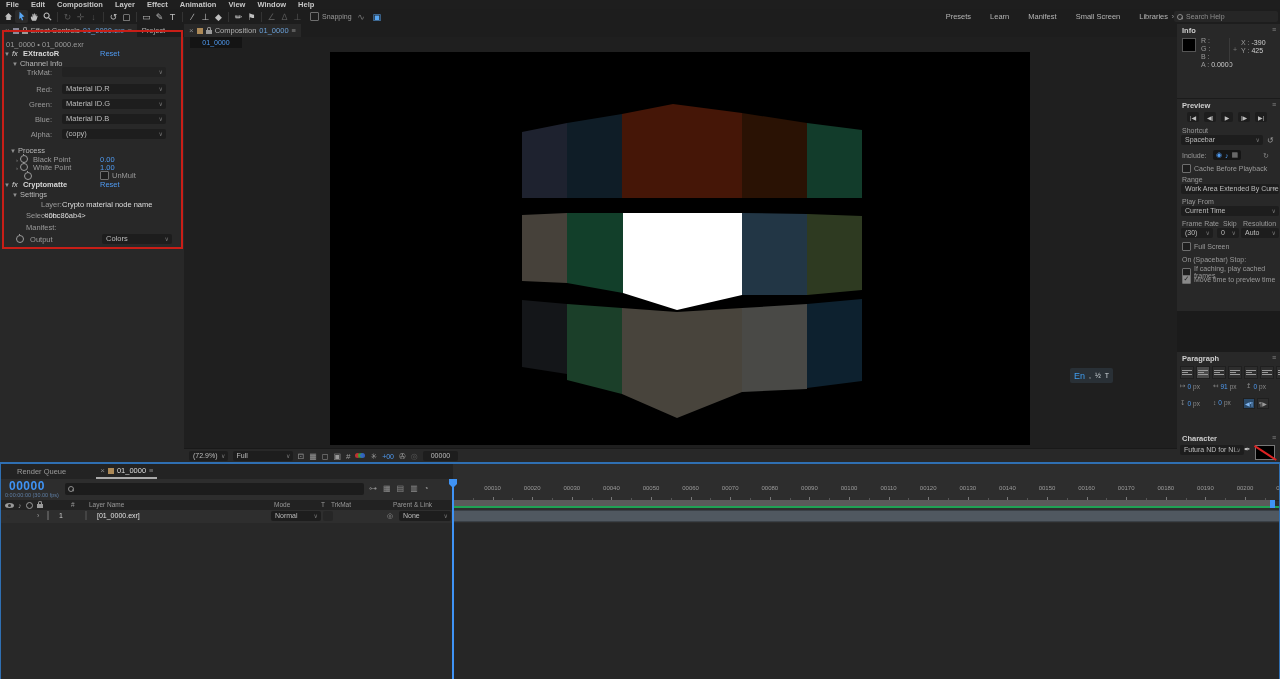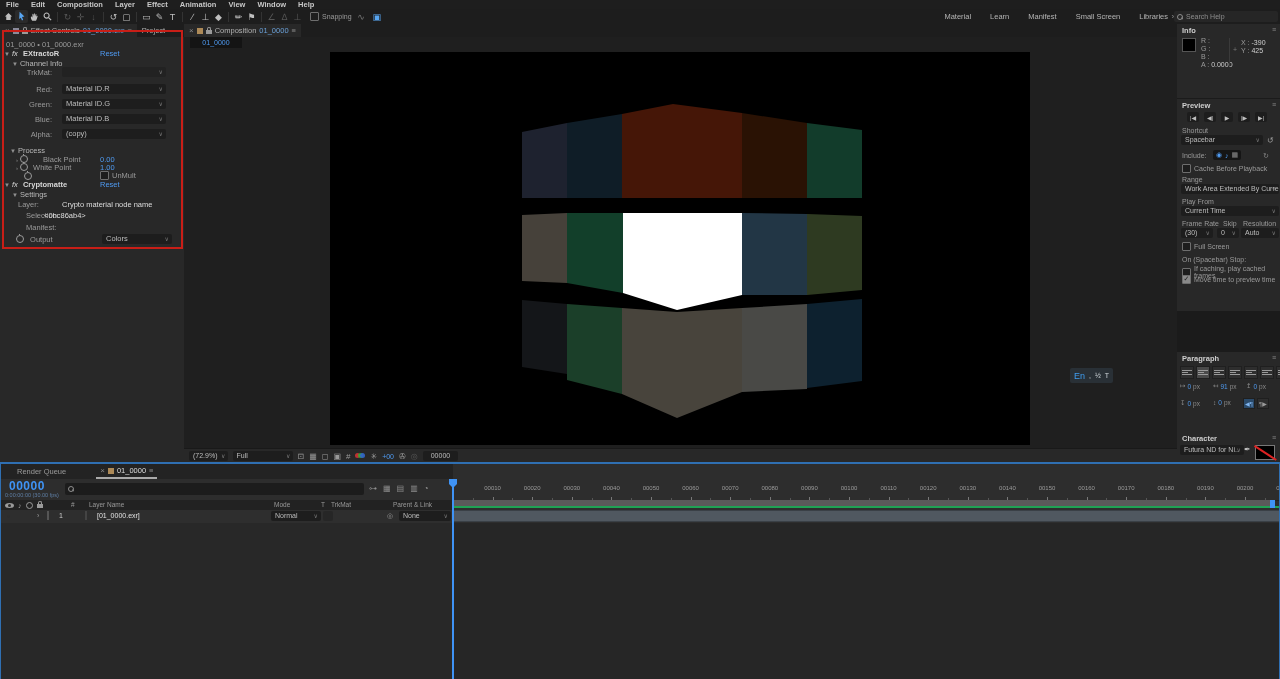--- a/index.html
+++ b/index.html
@@ -205,21 +205,21 @@
         <span class="tool disabled">∆</span>
         <span class="tool disabled">⊥</span>
       </div>
     <div id="snap-area">
       <span class="cb"></span>
       <span>Snapping</span>
       <span class="tool" style="color:#777;">∿</span>
       <span class="tool" style="color:#58a6f2;">▣</span>
     </div>
     <div id="workspaces">
-        <span>Material</span>
+        <span>Presets</span>
         <span>Learn</span>
         <span>Manifest</span>
         <span>Small Screen</span>
         <span>Libraries</span>
       </div>
     <span id="ws-overflow" class="abs">»</span>
     <div id="help-search" class="abs">
       <span class="mag"></span>
       <span>Search Help</span>
     </div>
@@ -275,21 +275,21 @@
         <div class="dd" style="left: 62px; top: 77px; width: 100px;"><span>Material ID.B</span><span class="chev">∨</span></div>
         <div class="ec-row-label" style="top: 93px; left: 0px; width: 52px; right: auto; text-align: right;">Alpha:</div>
         <div class="dd" style="left: 62px; top: 92px; width: 100px;"><span>(copy)</span><span class="chev">∨</span></div>
       </div>
 
     <div class="abs ec-group" style="left:10px;top:109px;">
       <span class="twirl">▼</span><span>Process</span>
     </div>
     <div class="abs" style="left:16px;top:118px;color:#9a9a9a;">
       <span class="twirl">›</span><span class="stopwatch"></span>
-      <span style="margin-left:13px;">Black Point</span>
+      <span style="margin-left:3px;">Black Point</span>
     </div>
     <div class="abs blue-val" style="left:100px;top:118px;">0.00</div>
     <div class="abs" style="left:16px;top:126px;color:#9a9a9a;">
       <span class="twirl">›</span><span class="stopwatch"></span>
       <span style="margin-left:3px;">White Point</span>
     </div>
     <div class="abs blue-val" style="left:100px;top:126px;">1.00</div>
     <div class="abs" style="left:24px;top:135px;">
       <span class="stopwatch"></span>
     </div>
@@ -300,21 +300,21 @@
 
     <div class="abs" style="left:4px;top:143px;">
       <span class="twirl">▼</span><span class="ec-fx">fx</span>
       <span class="ec-effname">Cryptomatte</span>
     </div>
     <div class="abs ec-reset" style="left:100px;top:143px;">Reset</div>
     <div class="abs ec-group" style="left:12px;top:153px;">
       <span class="twirl">▼</span><span>Settings</span>
     </div>
 
-    <div class="abs" style="left:18px;top:163px;color:#9a9a9a;">Layer:</div>
+    <div class="abs" style="left:41px;top:163px;color:#9a9a9a;">Layer:</div>
     <div class="abs" style="left:62px;top:163px;color:#dcdcdc;">Crypto material node name</div>
     <div class="abs" style="left:26px;top:174px;color:#9a9a9a;">Selection:</div>
     <div class="abs" style="left:44px;top:174px;color:#dcdcdc;">&lt;0bc86ab4&gt;</div>
     <div class="abs" style="left:26px;top:186px;color:#9a9a9a;">Manifest:</div>
     <div class="abs" style="left:16px;top:198px;color:#9a9a9a;">
       <span class="stopwatch"></span>
       <span style="margin-left:4px;">Output</span>
     </div>
     <div class="dd" style="left:102px;top:197px;width:66px;">
       <span>Colors</span><span class="chev">∨</span>

